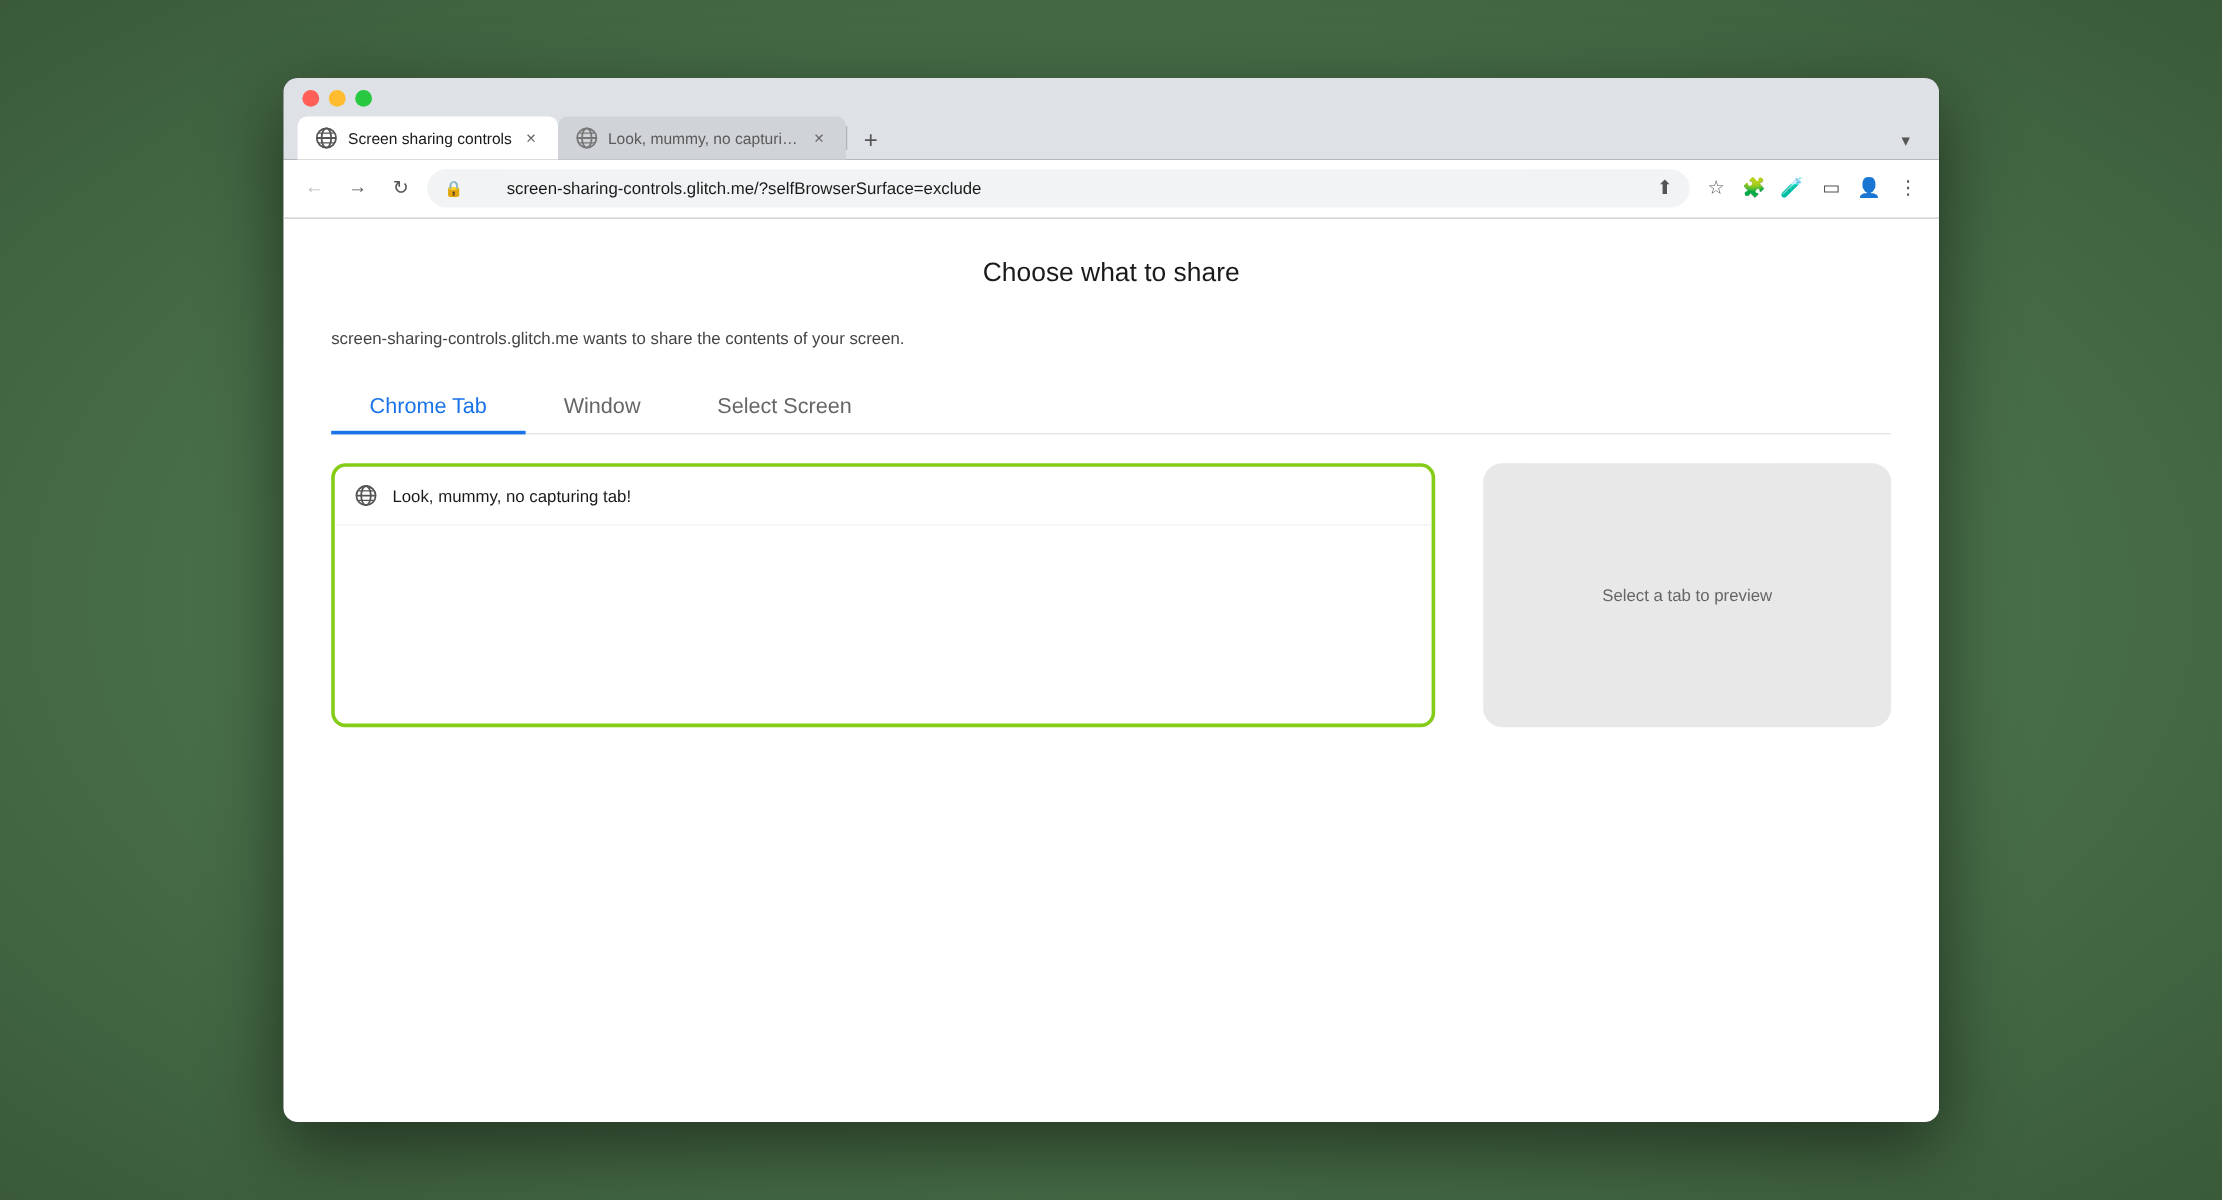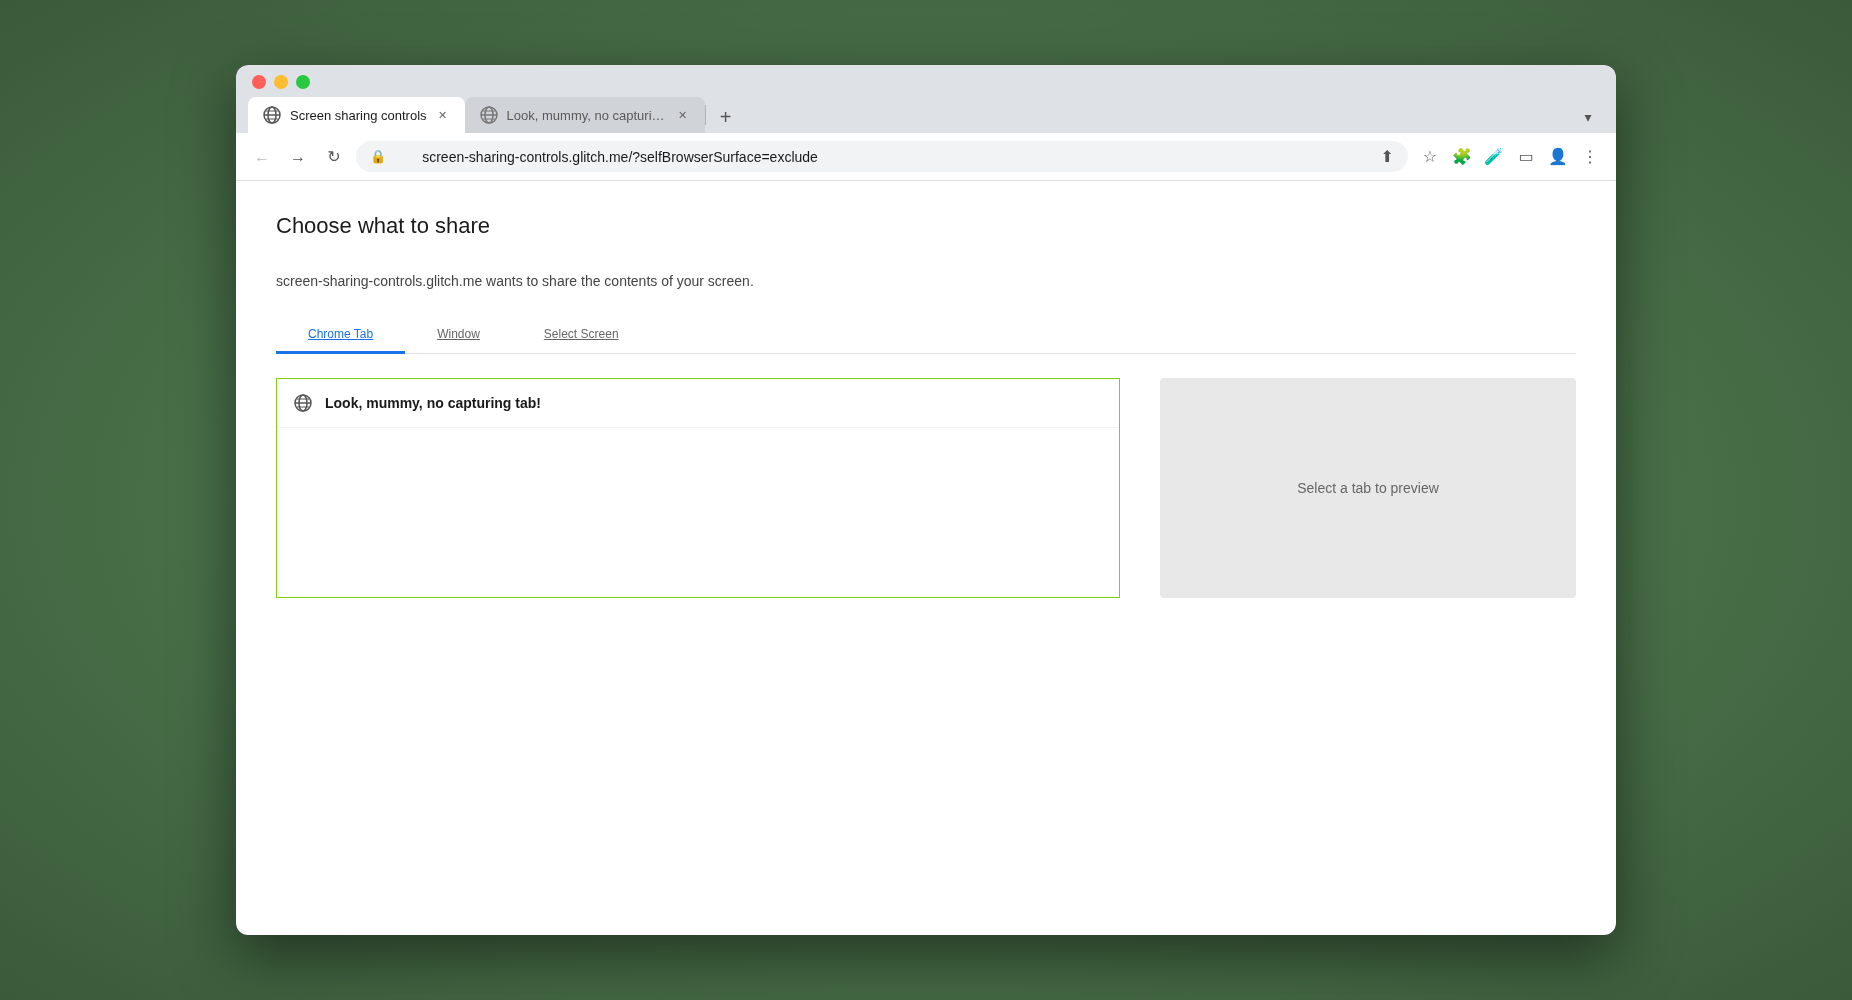--- a/index.html
+++ b/index.html
@@ -215,64 +215,63 @@
       background: #ffffff;
       padding: 32px 40px;
       overflow-y: auto;
     }
 
     .dialog-title {
       font-size: 22px;
       font-weight: 400;
       color: #1a1a1a;
       margin-bottom: 16px;
+      text-align: center;
     }
 
     .dialog-subtitle {
       font-size: 14px;
       color: #444;
       margin-bottom: 28px;
       margin-top: 34px;
     }
 
     
     .share-tabs {
       display: flex;
       border-bottom: 1px solid #e0e0e0;
       margin-bottom: 24px;
     }
 
     .share-tab {
       padding: 10px 32px;
-      font-size: 12px;
+      font-size: 18px;
       cursor: pointer;
       color: #666;
       border-bottom: 3px solid transparent;
       margin-bottom: -1px;
-      text-decoration: underline;
     }
 
     .share-tab.active {
       color: #1a73e8;
       border-bottom: 3px solid #1a73e8;
       font-weight: 500;
     }
 
     
     .content-area {
       display: flex;
       gap: 24px;
     }
 
     .tab-list {
       flex: 1;
-      border: 1px solid #84cc16;
-      border-radius: 0;
+      border: 3px solid #84cc16;
+      border-radius: 12px;
       overflow: hidden;
-      font-weight: bold;
     }
 
     .tab-list-item {
       display: flex;
       align-items: center;
       gap: 12px;
       padding: 14px 16px;
       cursor: pointer;
       border-bottom: 1px solid #f0f0f0;
     }
@@ -282,24 +281,24 @@
       height: 20px;
       flex-shrink: 0;
     }
 
     .tab-name {
       font-size: 14px;
       color: #1a1a1a;
     }
 
     .preview-area {
-      width: 416px;
+      width: 340px;
       flex-shrink: 0;
       background: #e8e8e8;
-      border-radius: 4px;
+      border-radius: 16px;
       display: flex;
       align-items: center;
       justify-content: center;
       height: 220px;
       margin-left: 16px;
     }
 
     .preview-text {
       font-size: 14px;
       color: #666;

